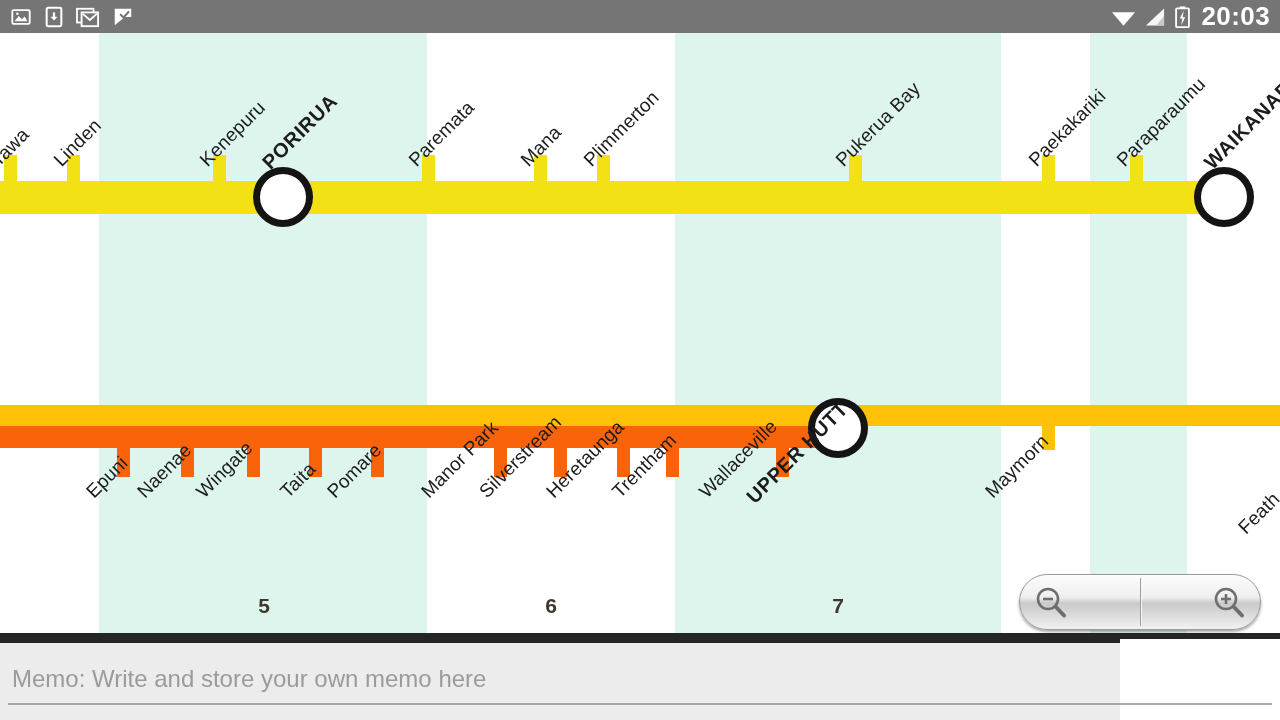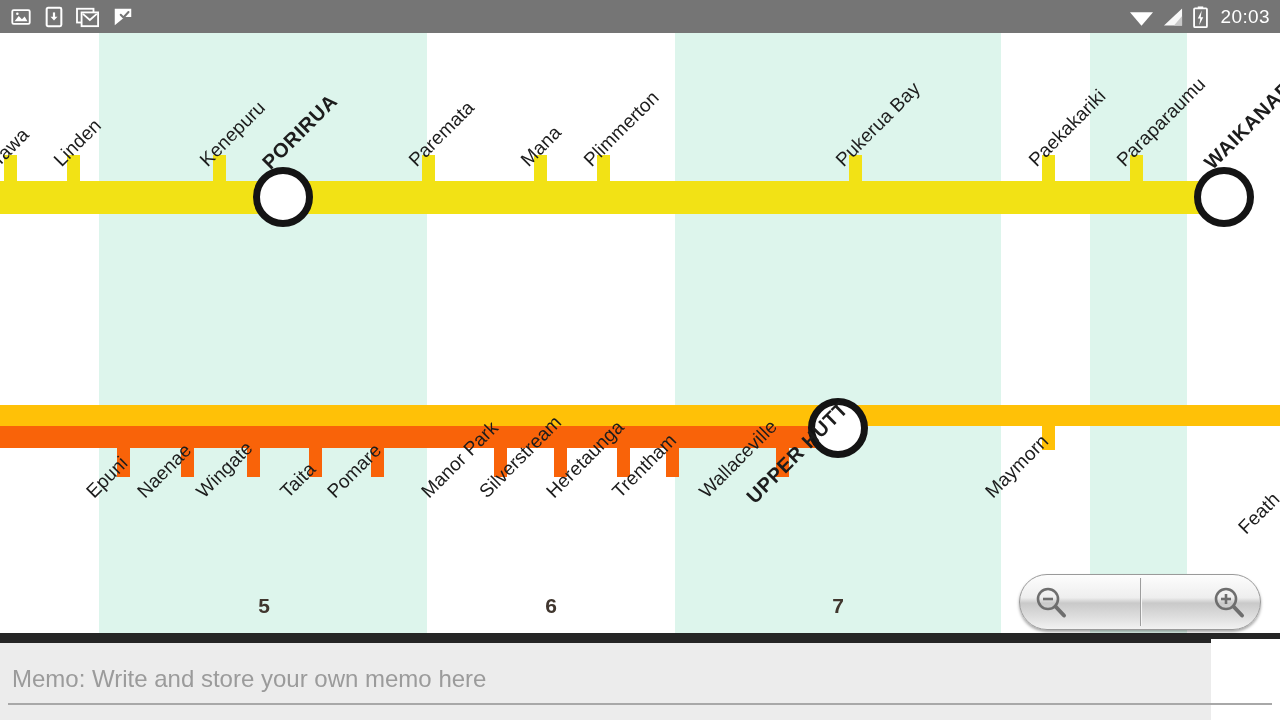--- a/index.html
+++ b/index.html
@@ -13,21 +13,21 @@
   
   .statusbar {
     position:absolute; left:0; top:0; width:1280px; height:33px;
     background:#757575; display:flex; align-items:center;
     padding:0 10px; z-index:50;
   }
   .sb-left { display:flex; align-items:center; gap:12px; }
   .sb-right { margin-left:auto; display:flex; align-items:center; gap:9px; }
   .sb-icon { display:inline-flex; align-items:center; justify-content:center; }
   .sb-time {
-    color:#ffffff; font-size:19px; font-weight:400;
+    color:#ffffff; font-size:26px; font-weight:700;
     letter-spacing:.4px; margin-left:3px;
   }
 
   
   .map {
     position:absolute; left:0; top:33px; width:1280px; height:605px;
     background:#ffffff; overflow:hidden;
   }
   .zoneband { position:absolute; top:0; height:605px; }
   .zonelabel {
@@ -81,21 +81,21 @@
   }
   .zoomhalf.out { justify-content:flex-start; padding-left:14px; }
   .zoomhalf.in  { justify-content:flex-end; padding-right:14px; }
   .zoomdiv {
     width:1px; background:#9d9d9d; margin:3px 0;
     box-shadow:1px 0 0 #f6f6f6;
   }
 
   
   .memobar {
-    position:absolute; left:0; top:638px; width:1211px; height:82px;
+    position:absolute; left:0; top:638px; width:1120px; height:82px;
     background:#ececec; border-top:5px solid #252525;
   }
   .memoinput {
     position:absolute; left:8px; top:18px; width:1264px; height:44px;
     background:transparent; border:none;
     border-bottom:2px solid #a8a8a8;
     font-family:"Liberation Sans", sans-serif;
     font-size:24px; color:#3a3a3a; outline:none;
     padding:0 4px 6px 4px;
   }

